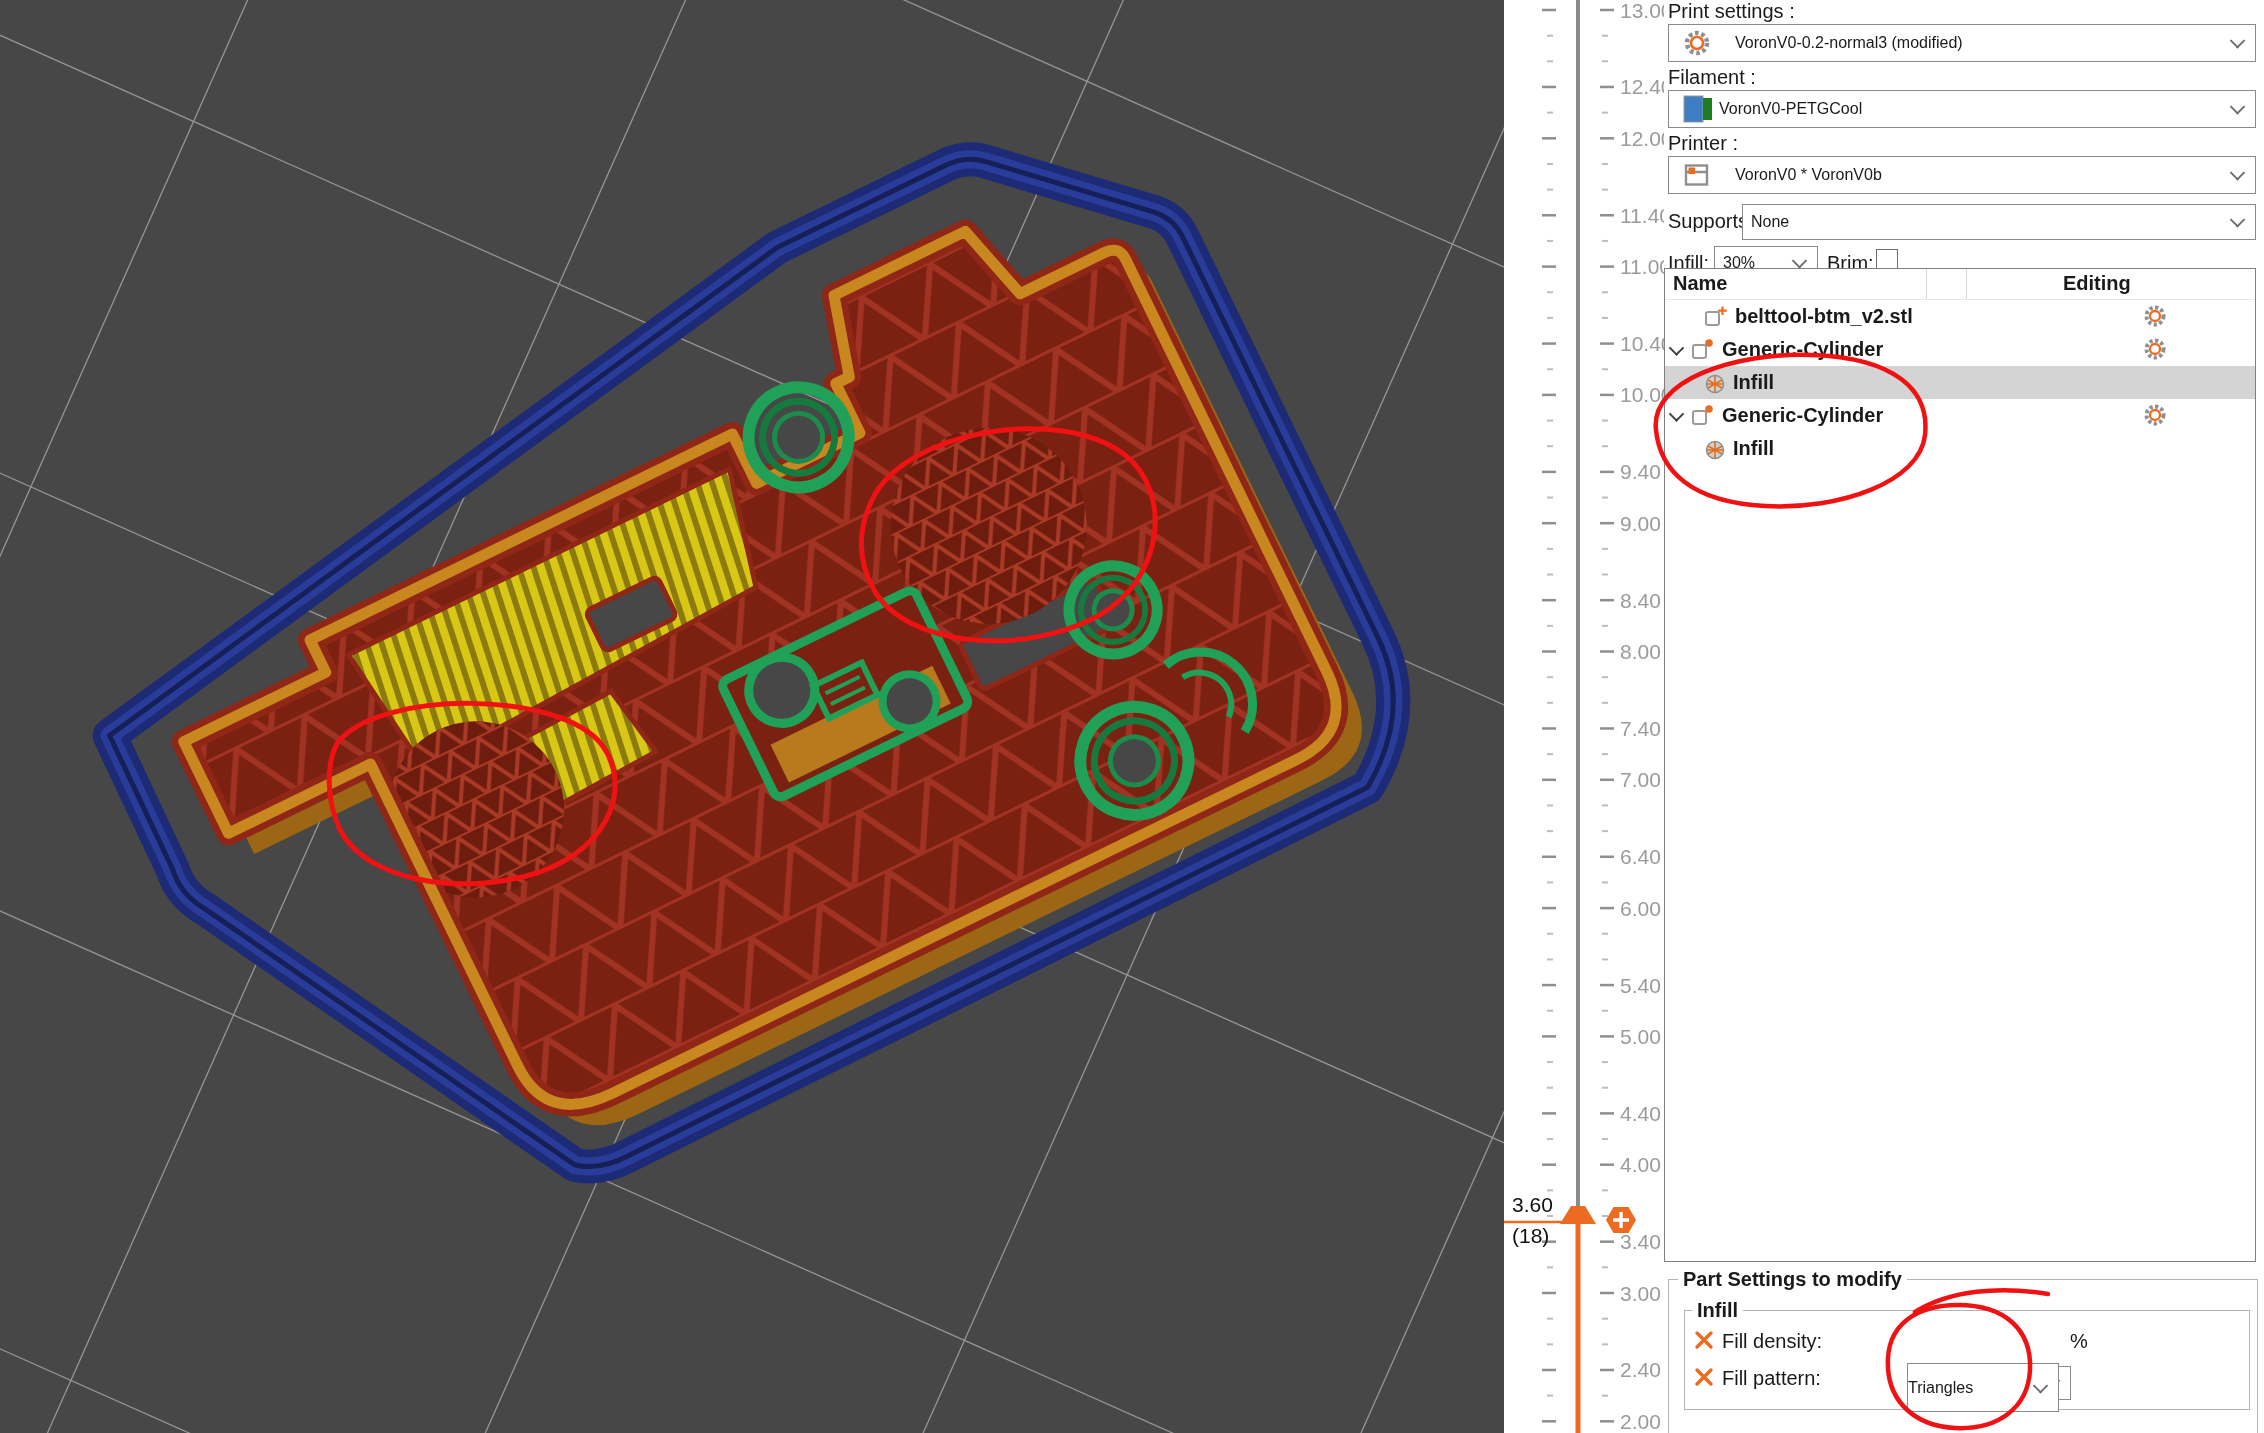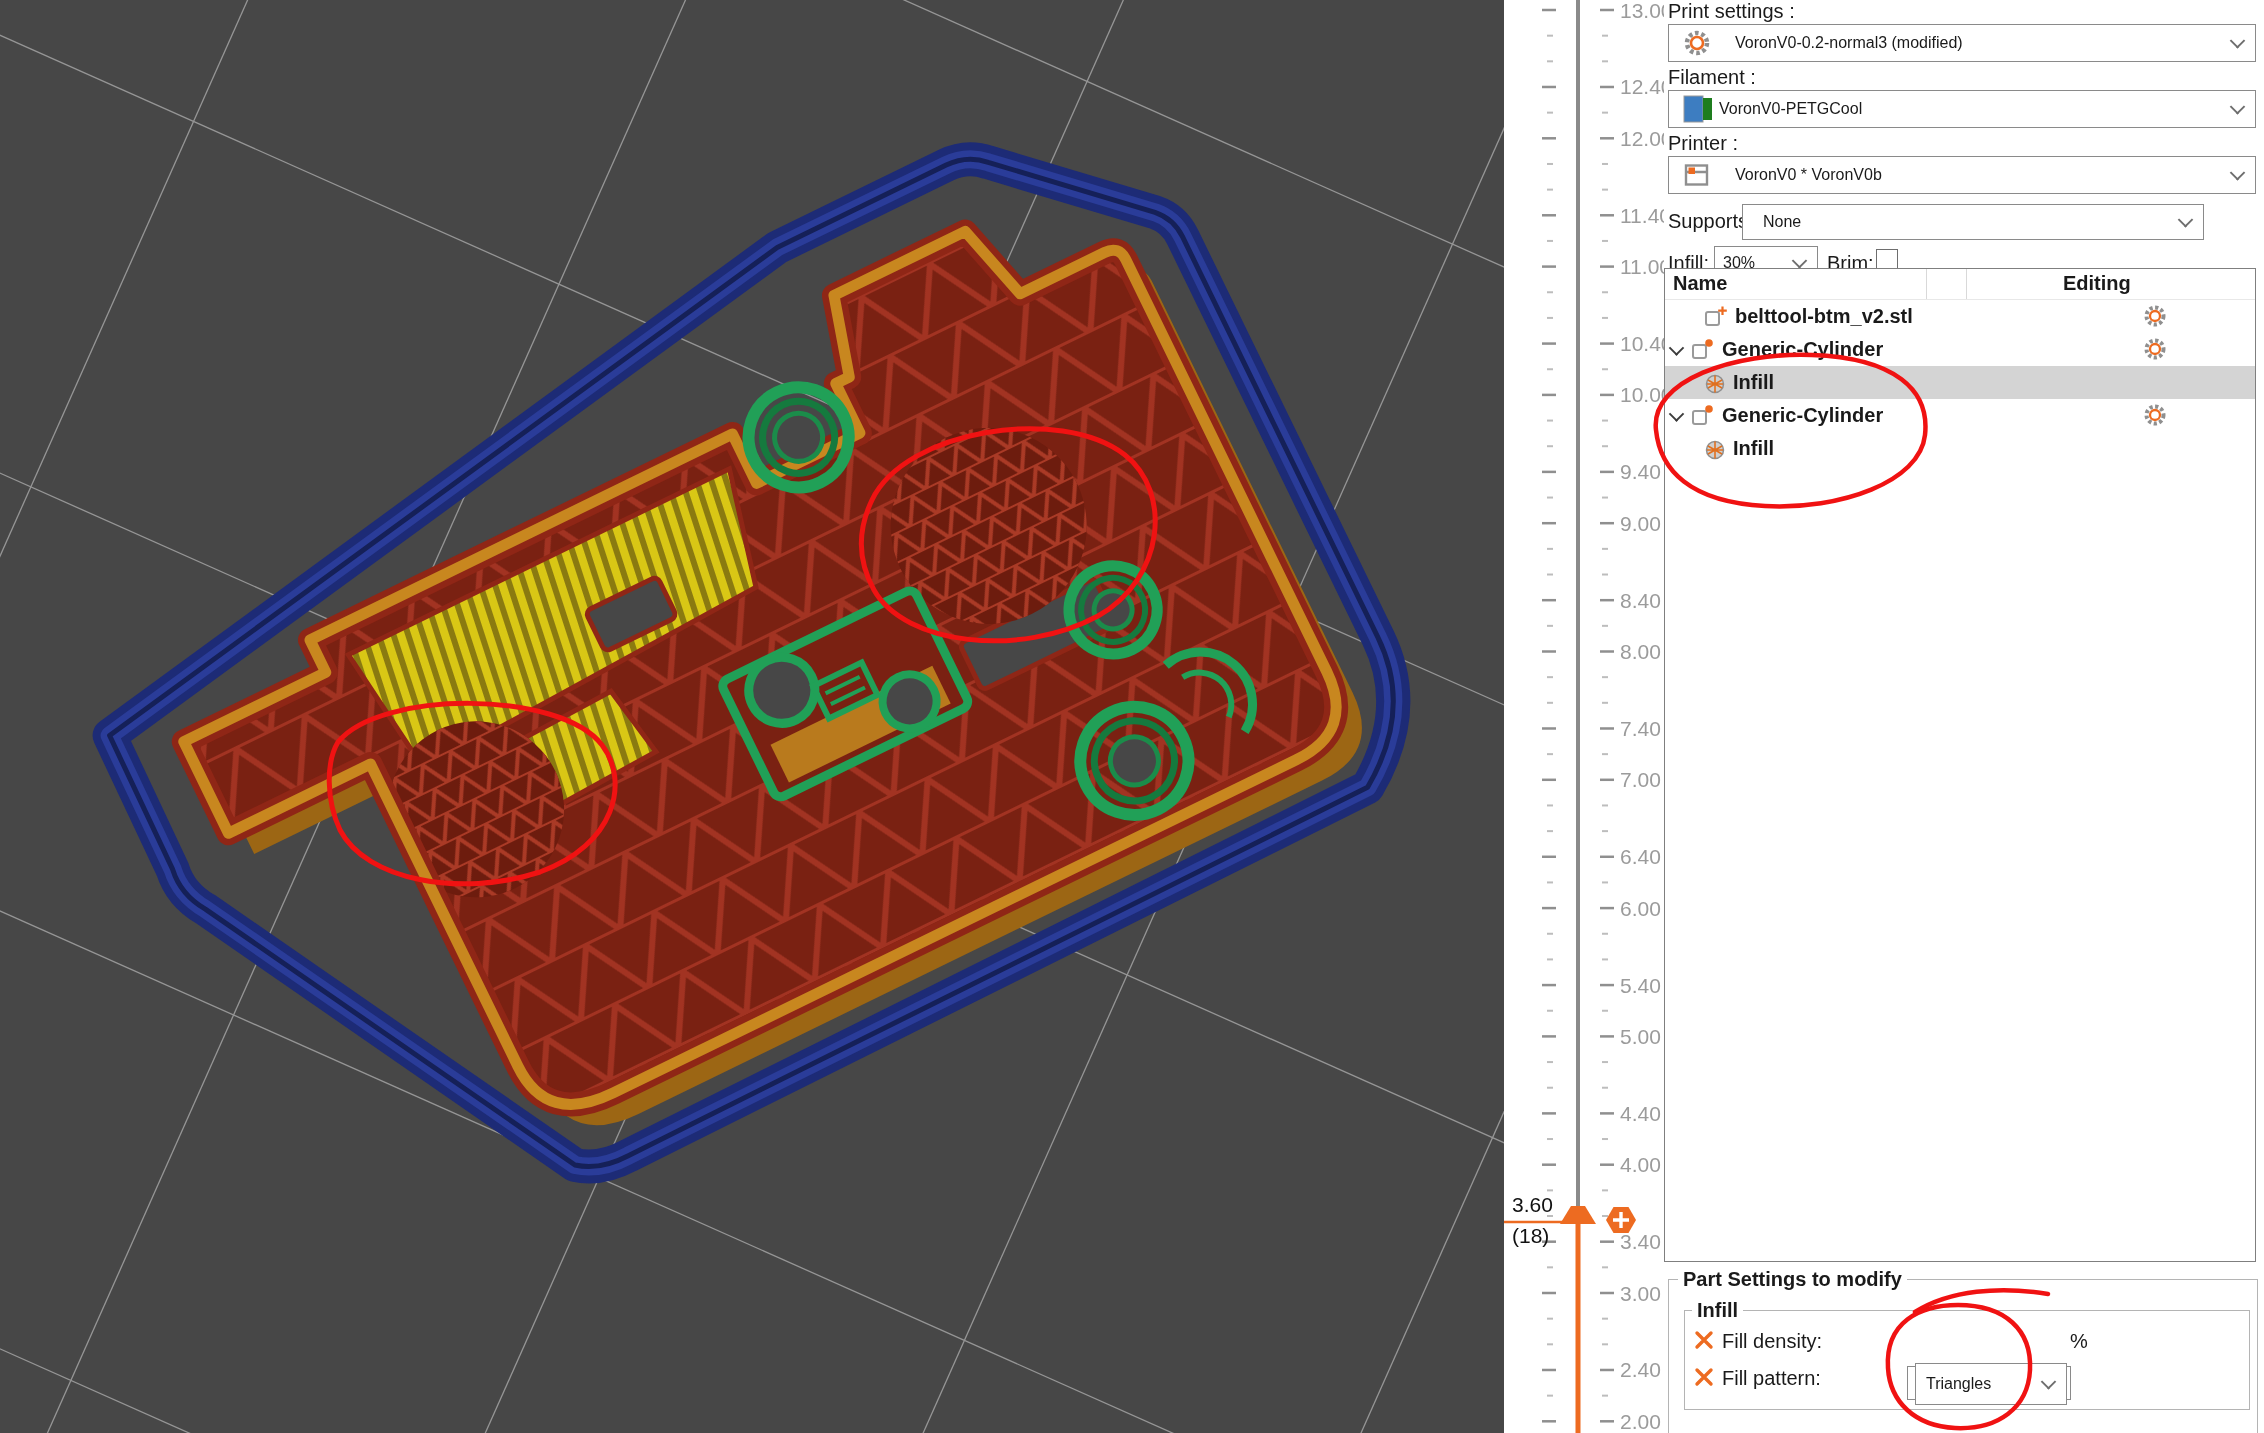--- a/index.html
+++ b/index.html
@@ -358,21 +358,21 @@
             <rect x="3" y="4" width="21" height="19" fill="#fff" stroke="#8f8f8f" stroke-width="2.4"></rect>
             <line x1="3" y1="10.5" x2="24" y2="10.5" stroke="#8f8f8f" stroke-width="2.4"></line>
             <rect x="5.5" y="6" width="6.5" height="6.5" fill="#ED6B21"></rect>
           </svg>
       </span>
       <span class="cval" style="margin-left:66px">VoronV0 * VoronV0b</span>
       <span class="cchev"></span>
     </div>
 
     <div class="plabel" style="top:210px">Supports:</div>
-    <div class="combo" style="top:204px;left:78px;width:462px;height:36px;padding-left:20px;">
+    <div class="combo" style="top:204px;left:78px;width:514px;height:36px;padding-left:8px;">
       <span class="cval">None</span>
       <span class="cchev"></span>
     </div>
 
     <div class="plabel" style="top:252px">Infill:</div>
     <div class="combo" style="top:246px;left:50px;width:104px;height:34px;padding-left:8px;">
       <span class="cval">30%</span>
       <span class="cchev"></span>
     </div>
     <div class="plabel" style="top:252px;left:163px">Brim:</div>
@@ -464,21 +464,21 @@
       <span class="cchev"></span>
     </div>
     <div class="psrow-label" style="top:1330px;left:406px">%</div>
 
     <span class="xicon" style="top:1367px;left:30px">
       <svg width="20" height="20">
           <path d="M3 3 L17 17 M17 3 L3 17" stroke="#ED6B21" stroke-width="3.4" stroke-linecap="round"></path>
         </svg>
     </span>
     <div class="psrow-label" style="top:1367px;left:58px">Fill pattern:</div>
-    <div class="combo" style="top:1363px;left:251px;width:152px;height:42px;padding-left:10px;">
+    <div class="combo" style="top:1363px;left:243px;width:152px;height:49px;">
       <span class="cval">Triangles</span>
       <span class="cchev"></span>
     </div>
   </div>
 
   <svg id="overlay" viewBox="0 0 2264 1433">
     <g fill="none" stroke="#f01212" stroke-linecap="round">
       <path stroke-width="5" d="M 872 500 C 905 430 1060 405 1125 455 C 1172 492 1165 578 1098 616 C 1020 658 905 645 874 590 C 855 556 860 525 872 500 Z"></path>
       <path stroke-width="5" d="M 338 742 C 380 690 560 690 602 745 C 630 782 615 845 540 872 C 460 898 366 880 340 830 C 326 800 326 762 338 742 Z"></path>
       <path stroke-width="4.5" d="M 1656 430 C 1650 380 1735 352 1812 355 C 1895 358 1930 390 1925 435 C 1920 482 1840 510 1765 506 C 1690 502 1660 470 1656 430 Z"></path>

